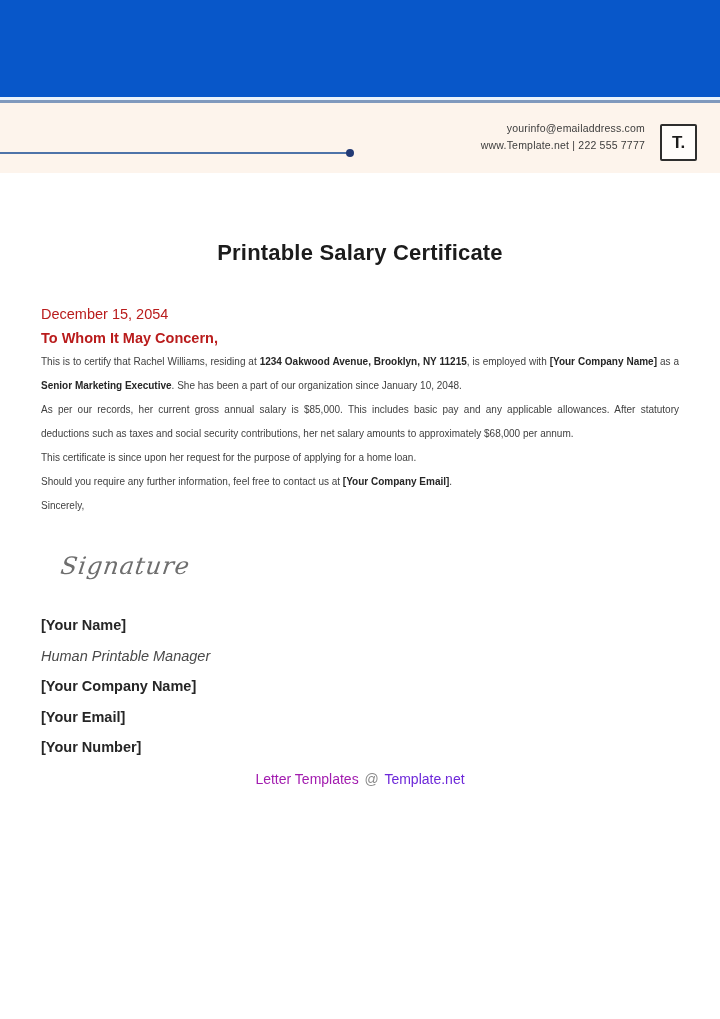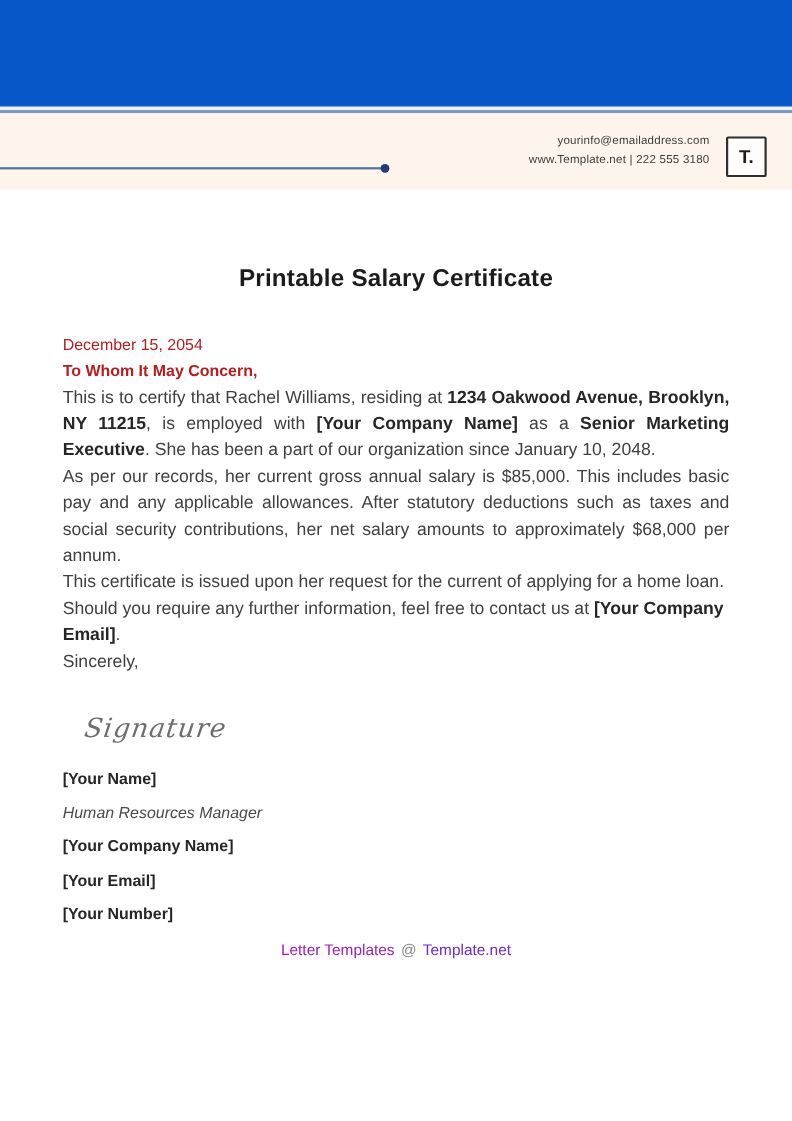--- a/index.html
+++ b/index.html
@@ -72,21 +72,21 @@
     display: flex;
     align-items: center;
     justify-content: center;
     font-weight: bold;
     font-size: 17px;
     color: #1d1d1d;
   }
 
   
   .content {
-    padding: 0 57px;
+    padding: 0 41px;
   }
   .doc-title {
     margin-top: 67px;
     text-align: center;
     font-size: 22px;
     font-weight: bold;
     color: #1c1c1c;
     letter-spacing: 0.2px;
   }
   .date-line {
@@ -95,21 +95,21 @@
     line-height: 24px;
     color: #b91c1c;
   }
   .salutation {
     font-size: 14.5px;
     line-height: 24px;
     font-weight: bold;
     color: #b91c1c;
   }
   .paragraphs p {
-    font-size: 16px;
+    font-size: 10px;
     line-height: 24px;
     color: #3f3f3f;
     margin: 0 0 0 0;
   }
   .paragraphs p.justify { text-align: justify; }
   .paragraphs p b { color: #262626; }
   .paragraphs p + p { margin-top: 0; }
 
   .signature-script {
     margin-top: 34px;
@@ -117,21 +117,21 @@
     font-family: "DejaVu Serif", serif;
     font-style: italic;
     font-size: 24px;
     color: #6e6e6e;
     transform: skewX(-8deg);
     transform-origin: left bottom;
     letter-spacing: 1px;
     width: fit-content;
   }
   .signer {
-    margin-top: 26px;
+    margin-top: 38px;
   }
   .signer .line {
     font-size: 14.5px;
     line-height: 14.5px;
     margin-bottom: 16px;
     color: #262626;
   }
   .signer .line.bold { font-weight: bold; }
   .signer .line.italic {
     font-style: italic;
@@ -160,47 +160,47 @@
   <div class="letterhead" style="background: rgb(253, 244, 236);">
     <div class="rule-wrap">
       <div class="rule-line" style="background: rgb(78, 115, 168);"></div>
       <div class="rule-dot" style="background: rgb(35, 58, 117);"></div>
     </div>
     <div class="contact">
       <div>yourinfo@emailaddress.com</div>
       <div>
         <span>www.Template.net</span>
         <span>|</span>
-        <span>222 555 3180</span>
+        <span>222 555 7777</span>
       </div>
     </div>
     <div class="logo-box">
       <span>T.</span>
     </div>
   </div>
 
   <div class="content">
     <h1 class="doc-title">Printable Salary Certificate</h1>
 
     <div class="date-line">December 15, 2054</div>
     <div class="salutation">To Whom It May Concern,</div>
 
     <div class="paragraphs" id="paragraphs">
         <p class="justify"><span>This is to certify that Rachel Williams, residing at </span><b>1234 Oakwood Avenue, Brooklyn, NY 11215</b><span>, is employed with </span><b>[Your Company Name]</b><span> as a </span><b>Senior Marketing Executive</b><span>. She has been a part of our organization since January 10, 2048.</span></p>
         <p class="justify"><span>As per our records, her current gross annual salary is $85,000. This includes basic pay and any applicable allowances. After statutory deductions such as taxes and social security contributions, her net salary amounts to approximately $68,000 per annum.</span></p>
-        <p><span>This certificate is issued upon her request for the current of applying for a home loan.</span></p>
+        <p><span>This certificate is since upon her request for the purpose of applying for a home loan.</span></p>
         <p><span>Should you require any further information, feel free to contact us at </span><b>[Your Company Email]</b><span>.</span></p>
         <p><span>Sincerely,</span></p>
       </div>
 
     <div class="signature-script">Signature</div>
 
     <div class="signer" id="signer">
         <div class="line bold">[Your Name]</div>
-        <div class="line italic">Human Resources Manager</div>
+        <div class="line italic">Human Printable Manager</div>
         <div class="line bold">[Your Company Name]</div>
         <div class="line bold">[Your Email]</div>
         <div class="line bold">[Your Number]</div>
       </div>
 
     <div class="footer-credit">
       <a>
         <span class="prefix" style="color: #a21caf; text-align: center;">Letter Templates</span>
         <span class="at" style="color: rgb(138, 138, 138);">@</span>
         <span class="suffix" style="color: #6d28d9;">Template.net</span>

